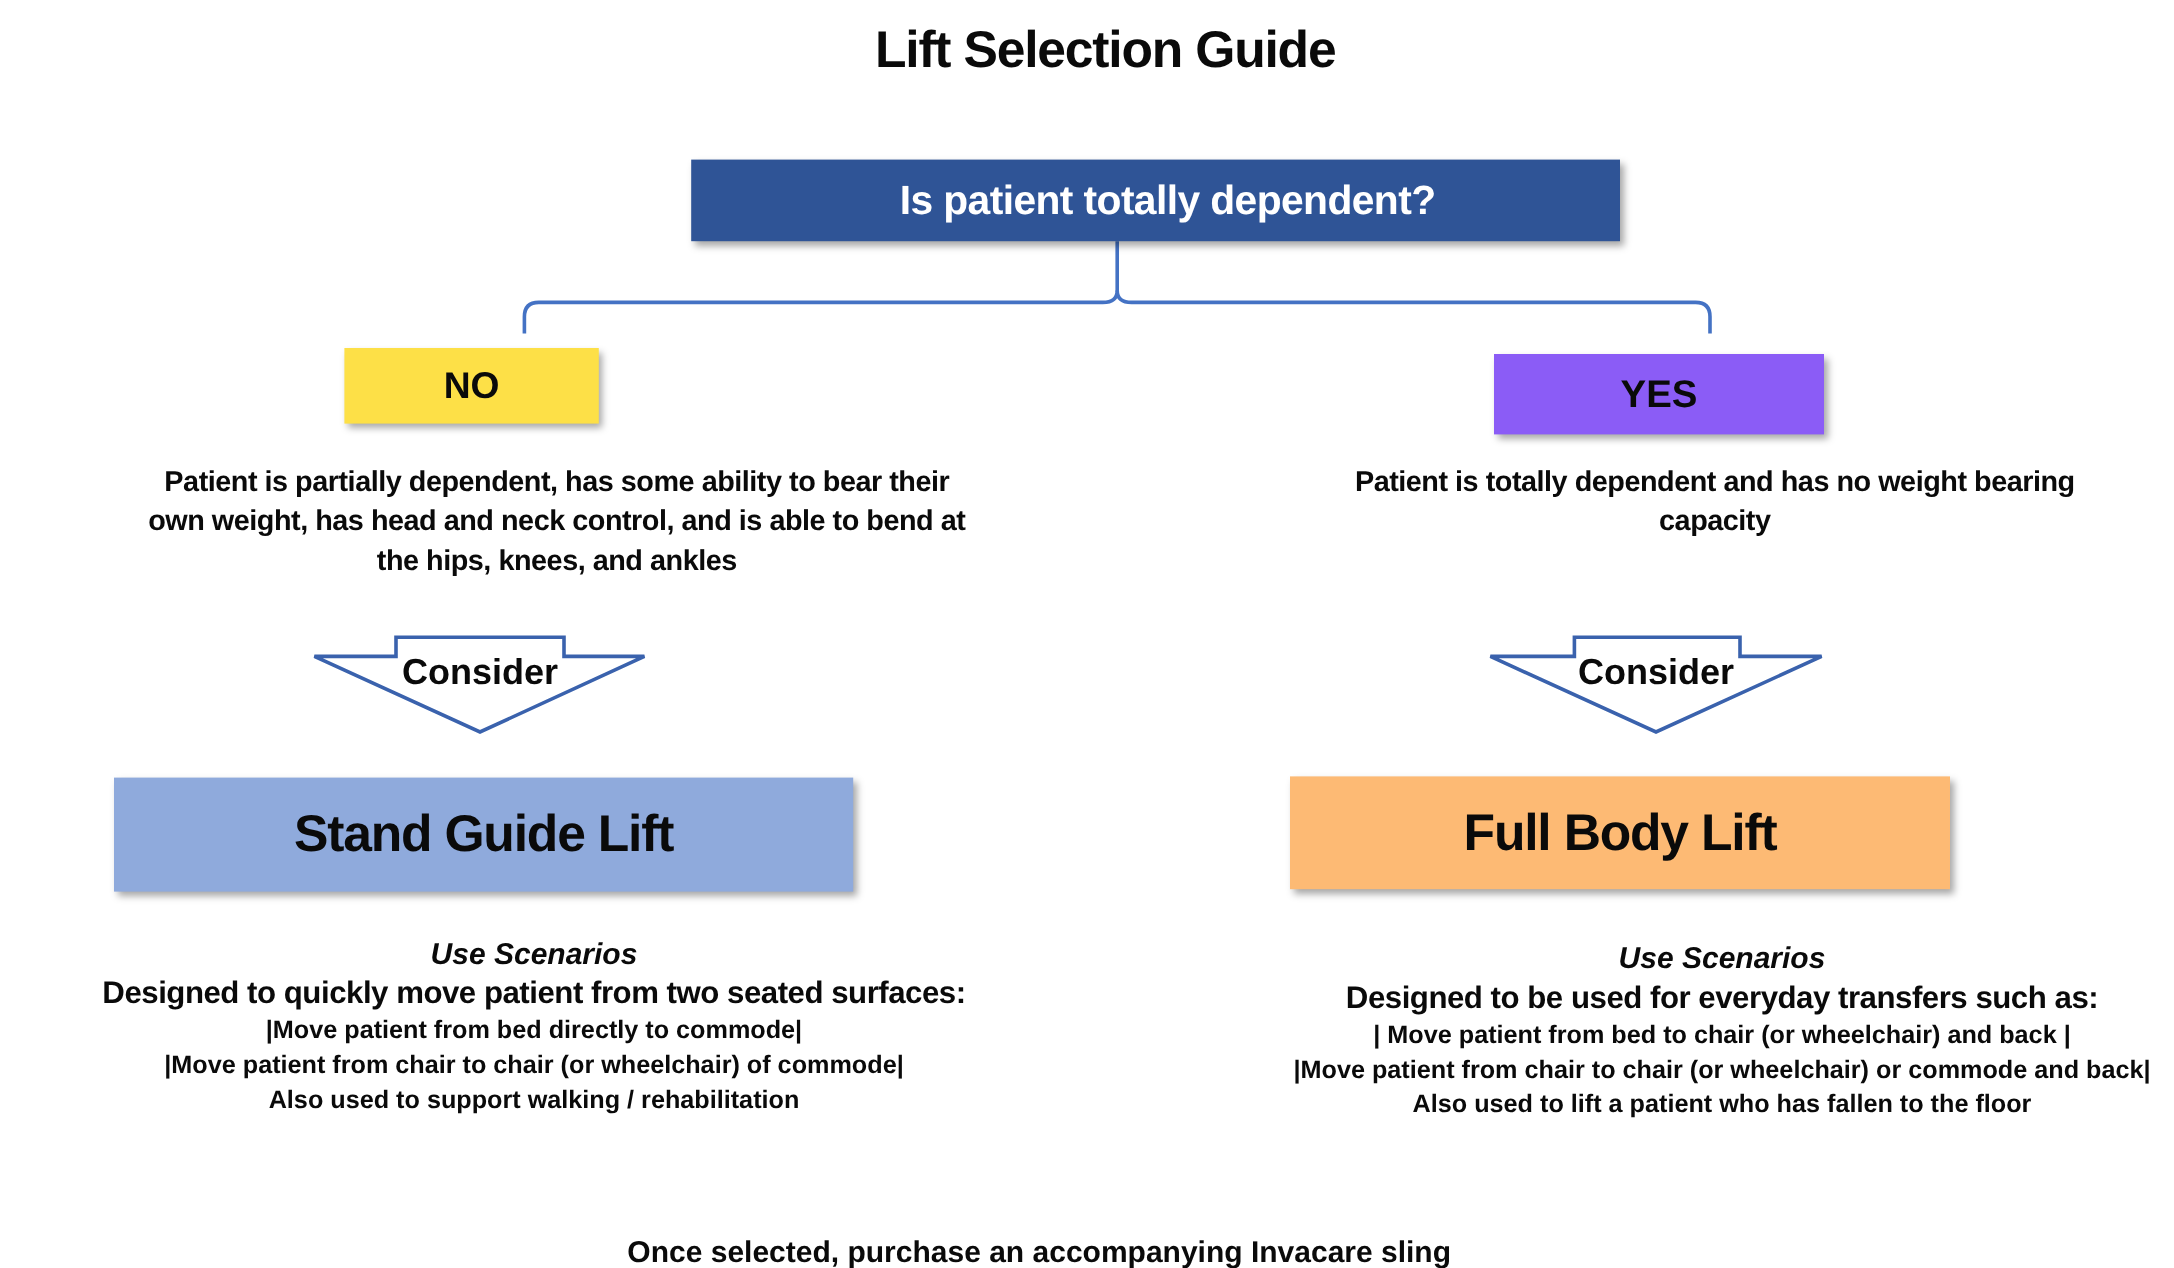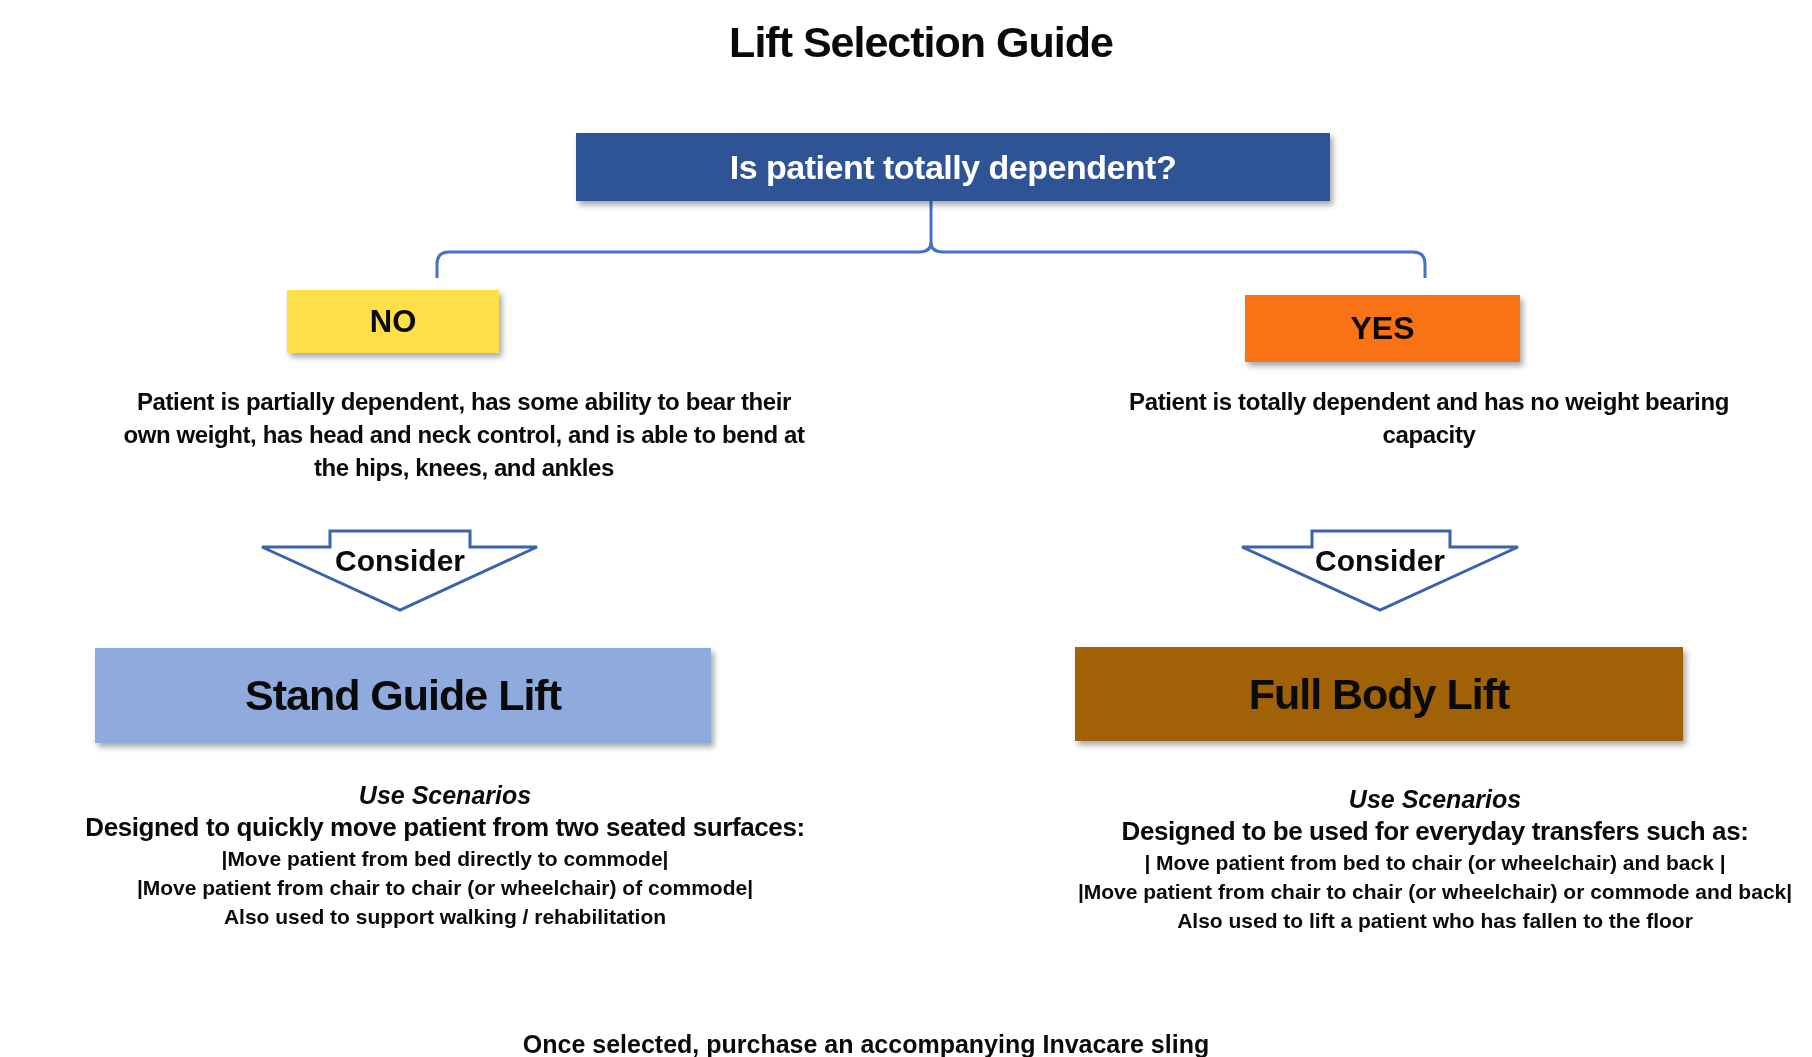--- a/index.html
+++ b/index.html
@@ -39,36 +39,37 @@
   }
   .question-box {
     left: 576px;
     top: 133px;
     width: 754px;
     height: 68px;
     background: #2F5496;
     color: #ffffff;
     font-size: 34px;
     letter-spacing: -0.5px;
+    padding-left: 20px;
   }
   .no-box {
     left: 287px;
     top: 290px;
     width: 212px;
     height: 63px;
     background: #fde047;
     color: #0a0a0a;
     font-size: 31px;
   }
   .yes-box {
     left: 1245px;
     top: 295px;
     width: 275px;
     height: 67px;
-    background: #f97316;
+    background: #8b5cf6;
     color: #0a0a0a;
     font-size: 32px;
   }
   .connector-svg {
     position: absolute;
     left: 0;
     top: 0;
     width: 1812px;
     height: 1057px;
     pointer-events: none;
@@ -102,21 +103,21 @@
     color: #0a0a0a;
   }
   .consider-left  { left: 260px; }
   .consider-right { left: 1240px; }
   .result-box {
     color: #0a0a0a;
     font-size: 43px;
     letter-spacing: -1px;
   }
   .stand-box { left: 95px;  top: 648px; width: 616px; height: 95px; background: #8FAADC; }
-  .full-box  { left: 1075px; top: 647px; width: 608px; height: 94px; background: #a16207; }
+  .full-box  { left: 1075px; top: 647px; width: 550px; height: 94px; background: #fdba74; }
   .scenarios {
     position: absolute;
     text-align: center;
     color: #0a0a0a;
     font-weight: bold;
   }
   .scenarios-left  { left: 5px;    top: 780px; width: 880px; }
   .scenarios-right { left: 1040px; top: 784px; width: 790px; }
   .scenarios-heading {
     font-size: 25px;

